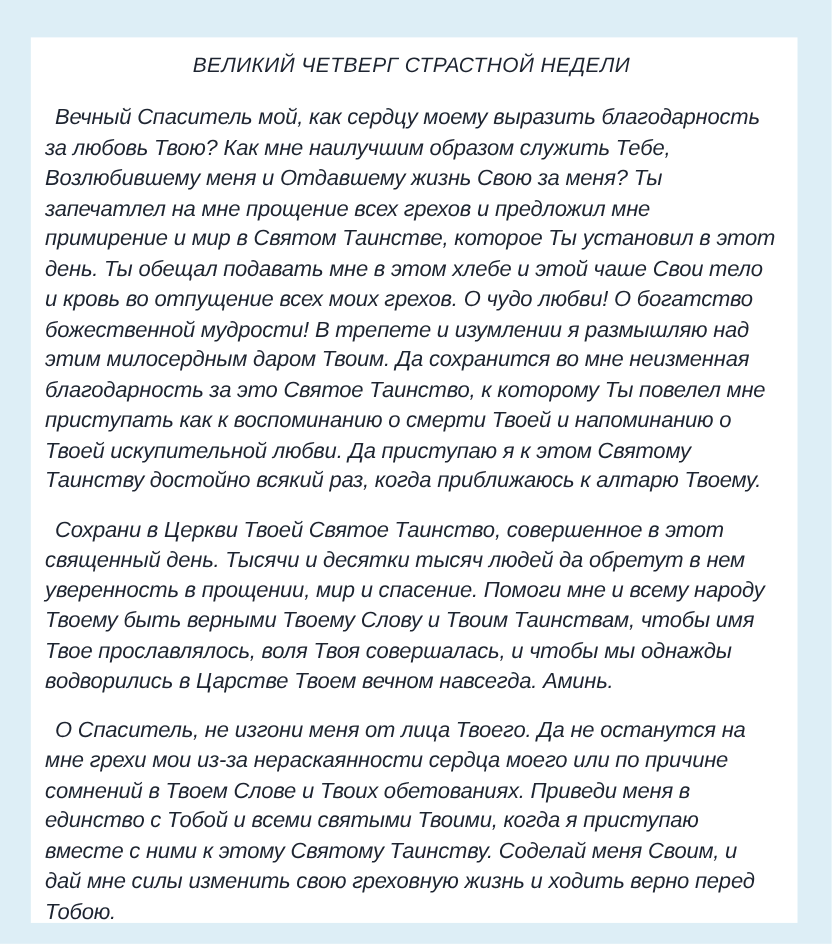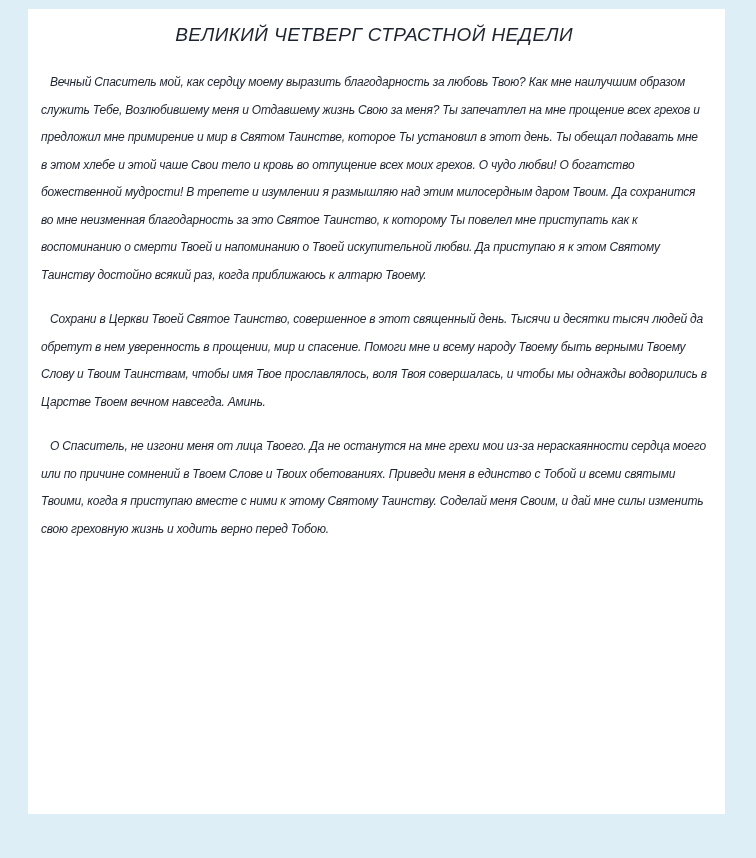--- a/index.html
+++ b/index.html
@@ -9,21 +9,21 @@
   body {
     width: 756px;
     height: 858px;
     background: #ddeef6;
     overflow: hidden;
     font-family: "Liberation Sans", "DejaVu Sans", sans-serif;
   }
   .paper {
     position: absolute;
     left: 28px;
-    top: 9px;
+    top: 34px;
     width: 697px;
     height: 805px;
     background: #ffffff;
     box-sizing: border-box;
     padding: 15px 18px 0 13px;
   }
   .doc-title {
     margin: 0;
     text-align: center;
     font-size: 19px;
@@ -33,21 +33,21 @@
     color: #1d2430;
     white-space: nowrap;
   }
   .doc-body {
     margin-top: 23px;
     color: #1d2430;
   }
   .doc-body p {
     margin: 0;
     font-style: italic;
-    font-size: 12px;
+    font-size: 20px;
     line-height: 27.5px;
     letter-spacing: -0.2px;
     text-indent: 9px;
     text-align: left;
   }
   .doc-body p + p {
     margin-top: 17px;
   }
 </style>
 </head>

